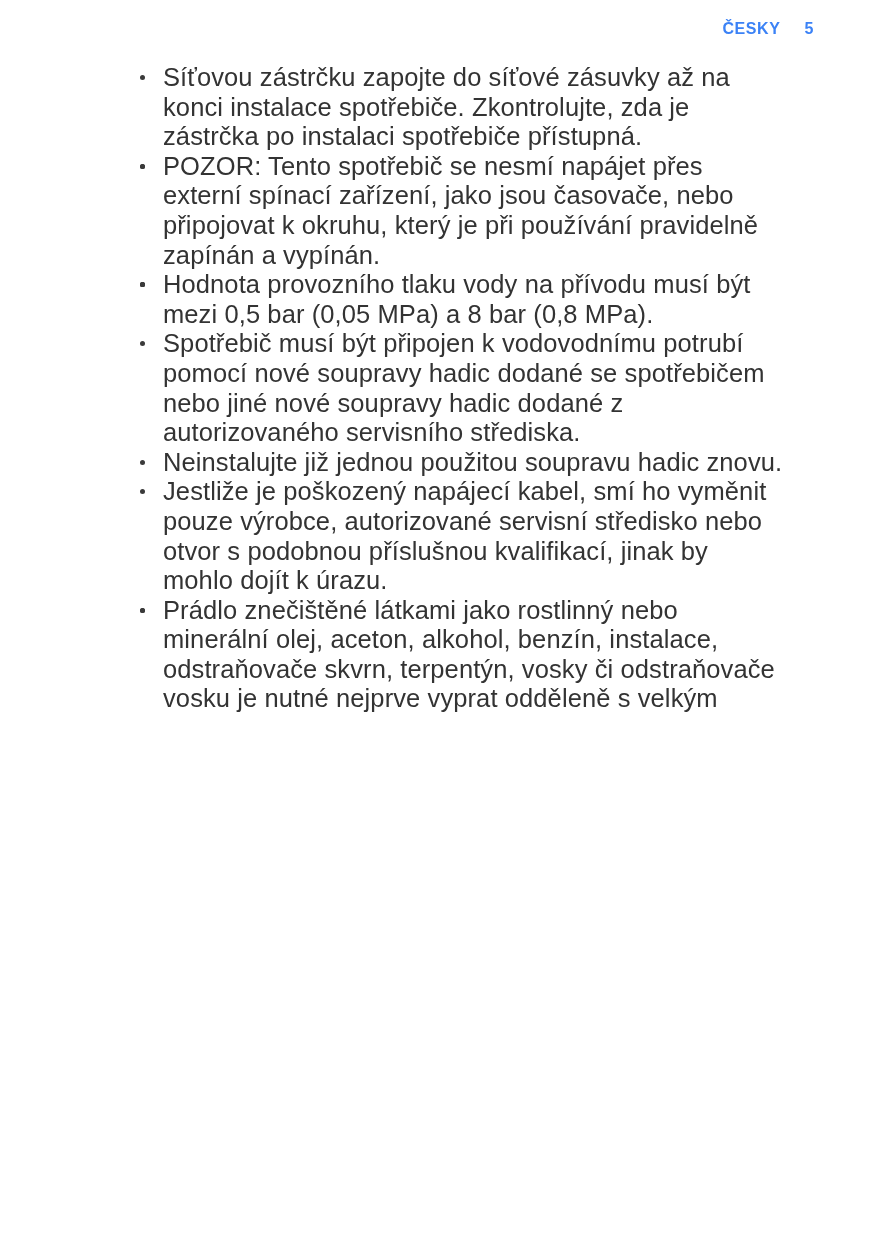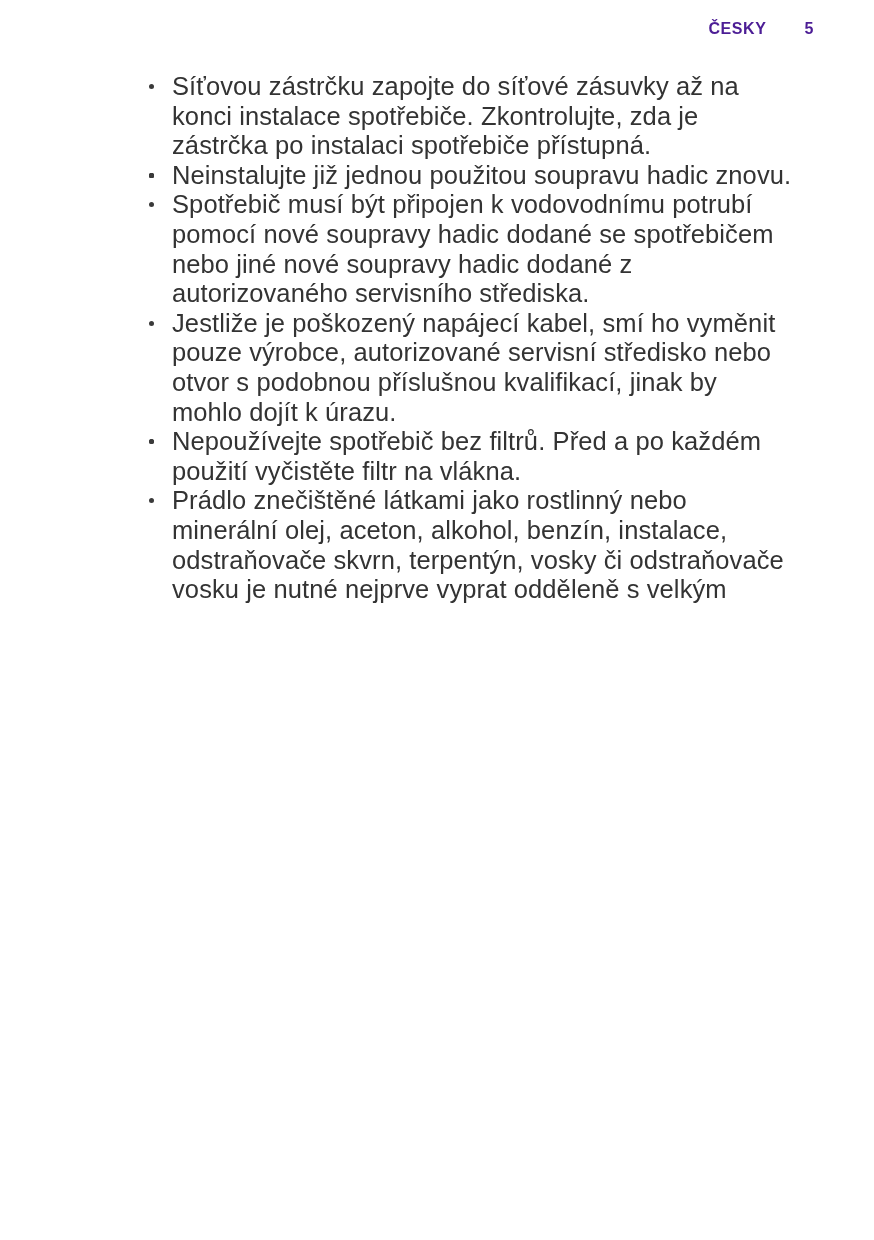--- a/index.html
+++ b/index.html
@@ -14,35 +14,35 @@
     font-family: "Liberation Sans", "DejaVu Sans", sans-serif;
     color: #333333;
     overflow: hidden;
   }
   .page-header {
     position: absolute;
     top: 20px;
     right: 60px;
     display: flex;
     align-items: baseline;
-    gap: 38px;
+    gap: 24px;
     font-size: 16px;
     font-weight: bold;
     letter-spacing: 0.6px;
-    color: #4c1d95;
+    color: #3b82f6;
   }
   .content {
     position: absolute;
     top: 60px;
     left: 134px;
     width: 706px;
   }
   ul.bullet-list {
     list-style: none;
-    margin: 12px;
+    margin: 3px;
     padding: 0;
   }
   ul.bullet-list li {
     position: relative;
     padding-left: 26px;
     font-size: 25.5px;
     line-height: 29.6px;
     white-space: pre-line;
     letter-spacing: 0.1px;
   }
@@ -63,32 +63,36 @@
   <span>ČESKY</span>
   <span>5</span>
 </header>
 
 <main class="content">
   <ul class="bullet-list">
     <li><span class="bullet-dot"></span><span>Síťovou zástrčku zapojte do síťové zásuvky až na
 konci instalace spotřebiče. Zkontrolujte, zda je
 zástrčka po instalaci spotřebiče přístupná.</span></li>
     <li><span class="bullet-dot"></span></li>
+    <li><span class="bullet-dot"></span><span>POZOR: Tento spotřebič se nesmí napájet přes
+externí spínací zařízení, jako jsou časovače, nebo
+připojovat k okruhu, který je při používání pravidelně
+zapínán a vypínán.</span></li>
     <li><span class="bullet-dot"></span></li>
     <li><span class="bullet-dot"></span></li>
-    <li><span class="bullet-dot"></span><span>Neinstalujte již jednou použitou soupravu hadic znovu.</span></li>
+    <li><span class="bullet-dot"></span><span>Hodnota provozního tlaku vody na přívodu musí být
+mezi 0,5 bar (0,05 MPa) a 8 bar (0,8 MPa).</span></li>
     <li><span class="bullet-dot"></span><span>Spotřebič musí být připojen k vodovodnímu potrubí
 pomocí nové soupravy hadic dodané se spotřebičem
 nebo jiné nové soupravy hadic dodané z
 autorizovaného servisního střediska.</span></li>
+    <li><span class="bullet-dot"></span><span>Neinstalujte již jednou použitou soupravu hadic znovu.</span></li>
     <li><span class="bullet-dot"></span><span>Jestliže je poškozený napájecí kabel, smí ho vyměnit
 pouze výrobce, autorizované servisní středisko nebo
 otvor s podobnou příslušnou kvalifikací, jinak by
 mohlo dojít k úrazu.</span></li>
     <li><span class="bullet-dot"></span></li>
-    <li><span class="bullet-dot"></span><span>Nepoužívejte spotřebič bez filtrů. Před a po každém
-použití vyčistěte filtr na vlákna.</span></li>
     <li><span class="bullet-dot"></span><span>Prádlo znečištěné látkami jako rostlinný nebo
 minerální olej, aceton, alkohol, benzín, instalace,
 odstraňovače skvrn, terpentýn, vosky či odstraňovače
 vosku je nutné nejprve vyprat odděleně s velkým</span></li>
   </ul>
 </main>
 
 </body></html>

